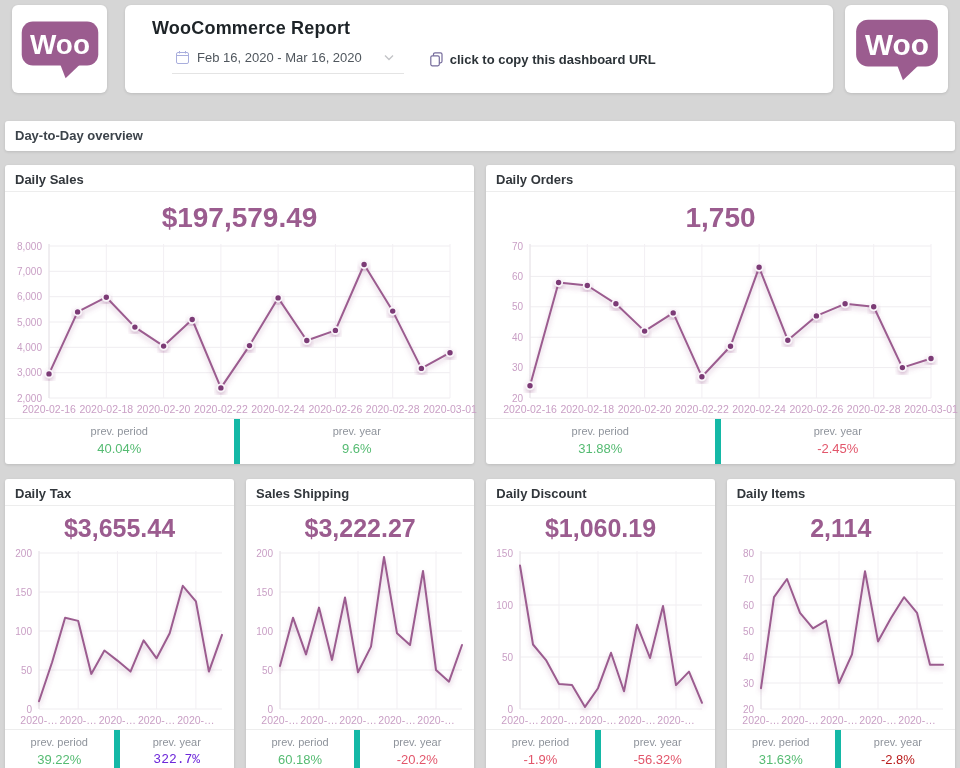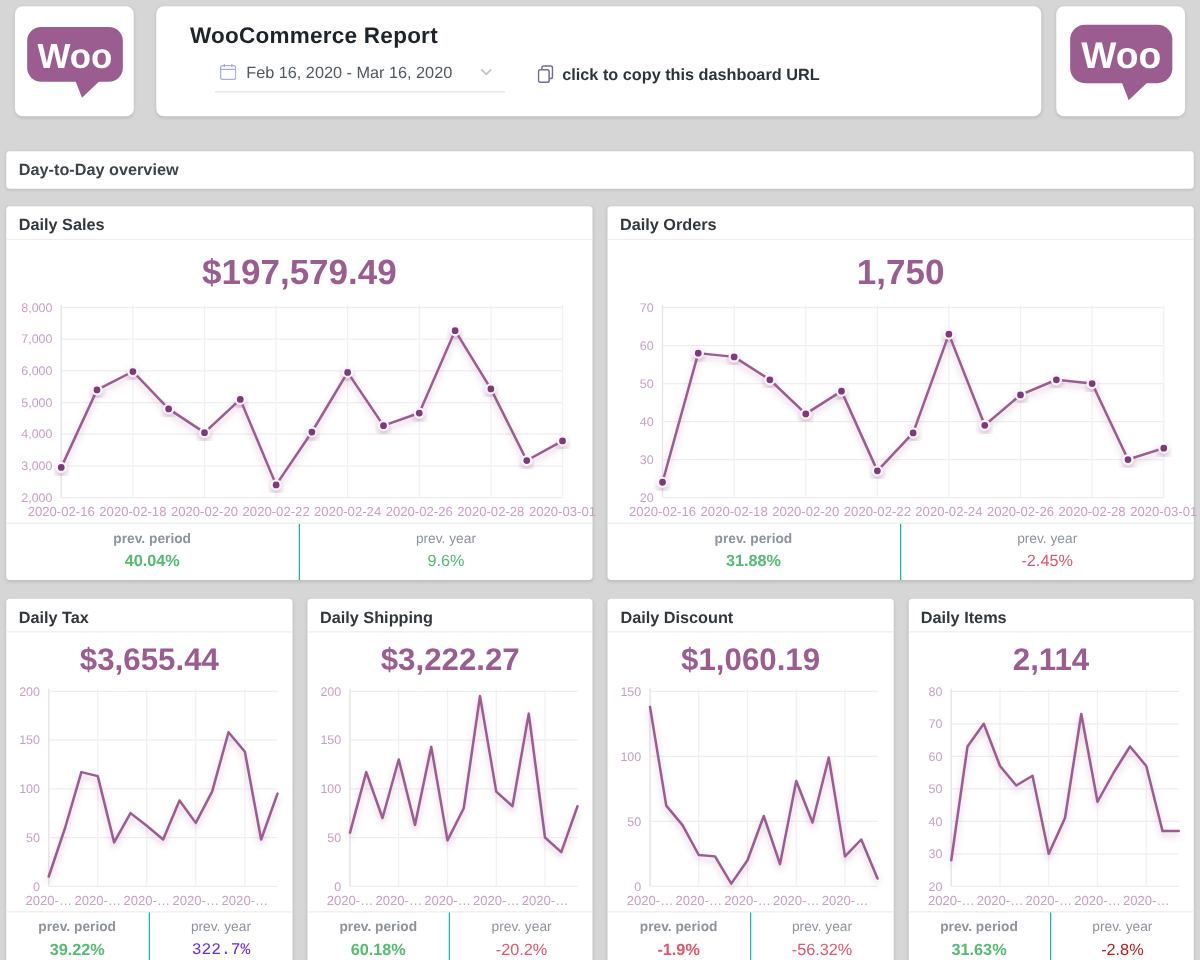--- a/index.html
+++ b/index.html
@@ -30,21 +30,21 @@
   .chart-card { display:flex; flex-direction:column; border-radius:3px; }
   .card-head { height:27px; line-height:29px; padding:0 10px; font-size:13px; font-weight:700; color:#32373c; border-bottom:1px solid #ededed; }
   .big-value { text-align:center; font-weight:700; color:#9b5c8f; }
   .row-big .big-value { font-size:28px; padding:10px 0 4px; }
   .row-small .big-value { font-size:25px; padding:8px 0 2px; }
   .chart { position:relative; width:100%; }
   .row-big .chart { height:180px; }
   .row-small .chart { height:184px; }
   .card-foot { border-top:1px solid #ededed; display:flex; margin-top:auto; }
   .foot-cell { flex:1 1 50%; text-align:center; padding:6px 0 8px; }
-  .foot-cell:first-child { border-right:1px solid #14b8a6;font-weight:bold; }
+  .foot-cell:first-child { border-right:6px solid #14b8a6; }
   .foot-label { font-size:11px; color:#8e939b; }
   .foot-value { font-size:13px; margin-top:4px; }
 
   svg text { font-family:"Liberation Sans", sans-serif; }
 </style>
 </head>
 <body>
 
 <div class="topbar">
   <div class="card logo-card">
@@ -271,21 +271,21 @@
         <div class="foot-label">prev. period</div>
         <div class="foot-value fv-period" style="color: rgb(85, 187, 114);">39.22%</div>
       </div>
       <div class="foot-cell">
         <div class="foot-label">prev. year</div>
         <div class="foot-value fv-year" style="color: #6d28d9; font-family: Liberation Mono, monospace;">322.7%</div>
       </div>
     </div>
   </div>
     <div class="card chart-card">
-    <div class="card-head">Daily Shipping</div>
+    <div class="card-head">Sales Shipping</div>
     <div class="big-value">$3,222.27</div>
     <div class="chart"><svg width="228" height="184" style="overflow: visible;">
           <defs>
             <filter id="glow3" x="-40%" y="-40%" width="180%" height="180%">
               <feDropShadow dx="0" dy="3" stdDeviation="2.4" flood-color="#9b5c8f" flood-opacity="0.38"></feDropShadow>
             </filter>
           </defs>
           <line x1="34" x2="216" y1="164.0" y2="164.0" stroke="#efedf0" stroke-width="1"></line>
           <text x="27" y="167.5" text-anchor="end" fill="#c99fc5" font-size="10">0</text>
           <line x1="34" x2="216" y1="125.0" y2="125.0" stroke="#efedf0" stroke-width="1"></line>

